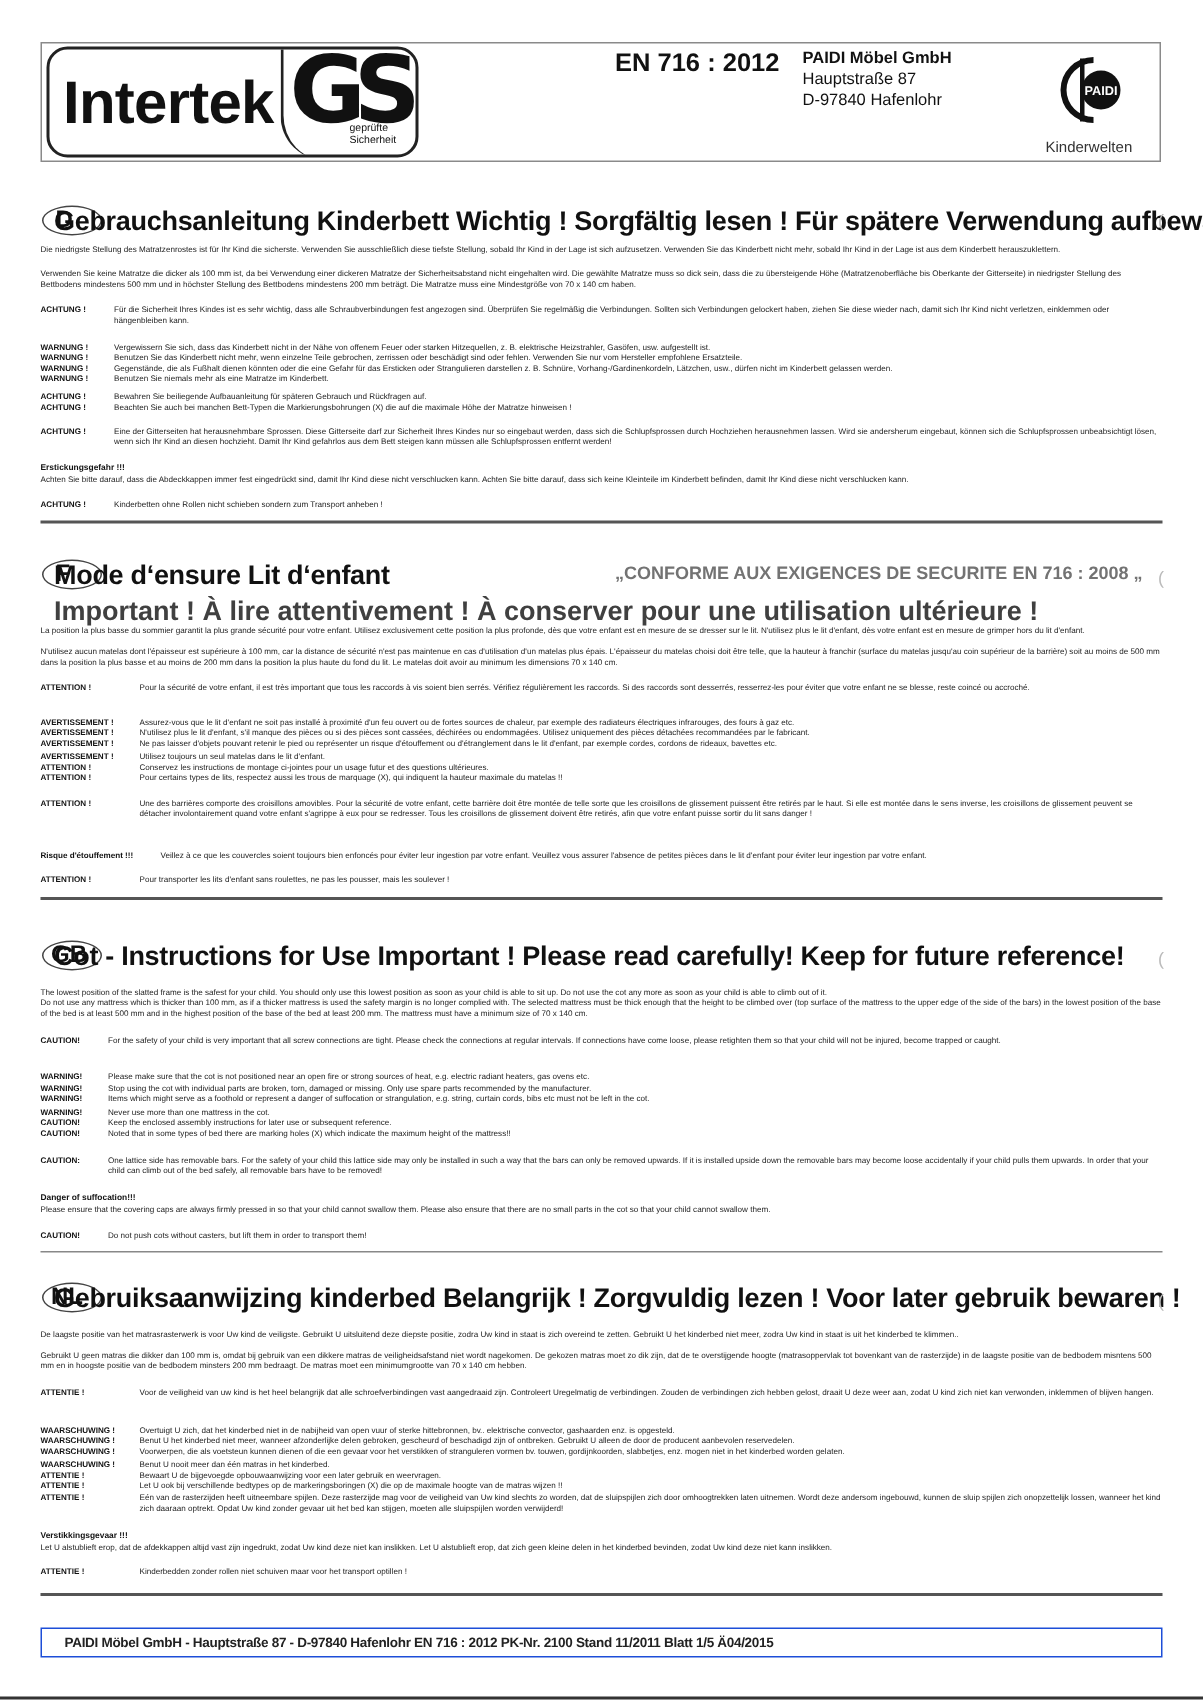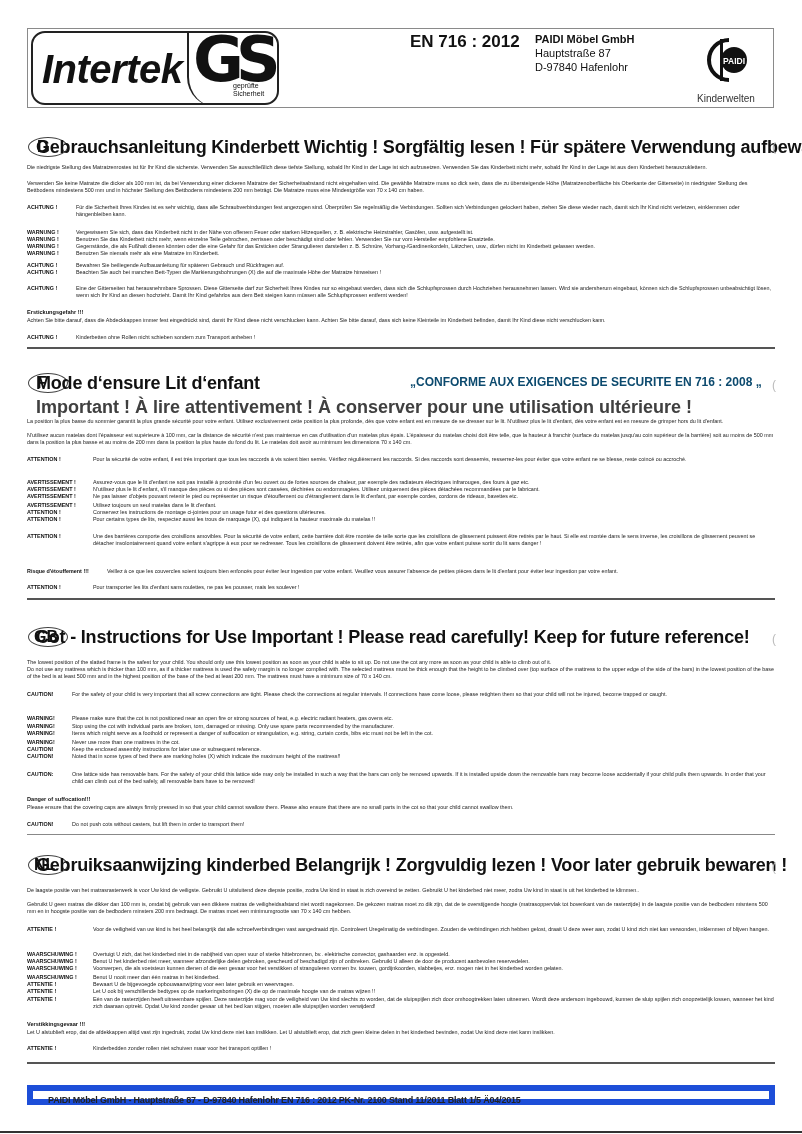--- a/index.html
+++ b/index.html
@@ -9,21 +9,21 @@
   .header-box {
     position: absolute; left: 27px; top: 28px; width: 747px; height: 80px;
     border: 1px solid #8a8a8a;
   }
   .intertek-logo {
     position: absolute; left: 31px; top: 31px; width: 248px; height: 74px;
     border: 2px solid #222; border-radius: 14px; overflow: hidden;
   }
   .intertek-text {
     position: absolute; left: 9px; top: 14px; font-size: 40px; font-weight: bold;
-    letter-spacing: -0.5px; color: #111; font-family: "Liberation Sans", sans-serif; font-style: italic;
+    letter-spacing: -0.5px; color: #111; font-family: "Liberation Sans", sans-serif;
   }
   .gs-mark {
     position: absolute; left: 154px; top: -2px; width: 92px; height: 76px;
     border-left: 2px solid #222; border-radius: 0 12px 12px 30px;
   }
   .gs-letters {
     position: absolute; left: 4px; top: -8px; font-size: 62px; font-weight: bold;
     letter-spacing: -8px; color: #111; font-family: "DejaVu Sans", sans-serif;
   }
   .gs-sub {
@@ -67,28 +67,28 @@
   .row .txt { position: absolute; right: 0; }
   .sec-de .row .txt { left: 49px; }
   .sec-fr .row .txt { left: 66px; }
   .sec-gb .row .txt { left: 45px; }
   .sec-nl .row .txt { left: 66px; }
   .subhead { position: absolute; left: 27px; font-size: 5.6px; font-weight: bold; color: #111; }
   .rule {
     position: absolute; left: 27px; width: 748px; height: 2px; background: #555;
   }
   .conforme {
-    position: absolute; left: 410px; top: 375px; font-size: 12px; font-weight: bold; color: #0c4a6e;
+    position: absolute; left: 410px; top: 375px; font-size: 12px; font-weight: bold; color: #737373;
   }
   .fr-sub {
     position: absolute; left: 36px; top: 397px; font-size: 18px; font-weight: bold; color: #404040; white-space: nowrap;
   }
   .footer-box {
     position: absolute; left: 27px; top: 1085px; width: 748px; height: 20px;
-    border: 6px solid #1d4ed8;
+    border: 1px solid #1d4ed8;
   }
   .footer-text {
     position: absolute; left: 15px; top: 4px; font-size: 9px; font-weight: bold; color: #222;
     letter-spacing: -0.2px; white-space: nowrap;
   }
   .bottom-rule { position: absolute; left: 0; top: 1131px; width: 802px; height: 2px; background: #333; }
 </style>
 </head>
 <body>
 

